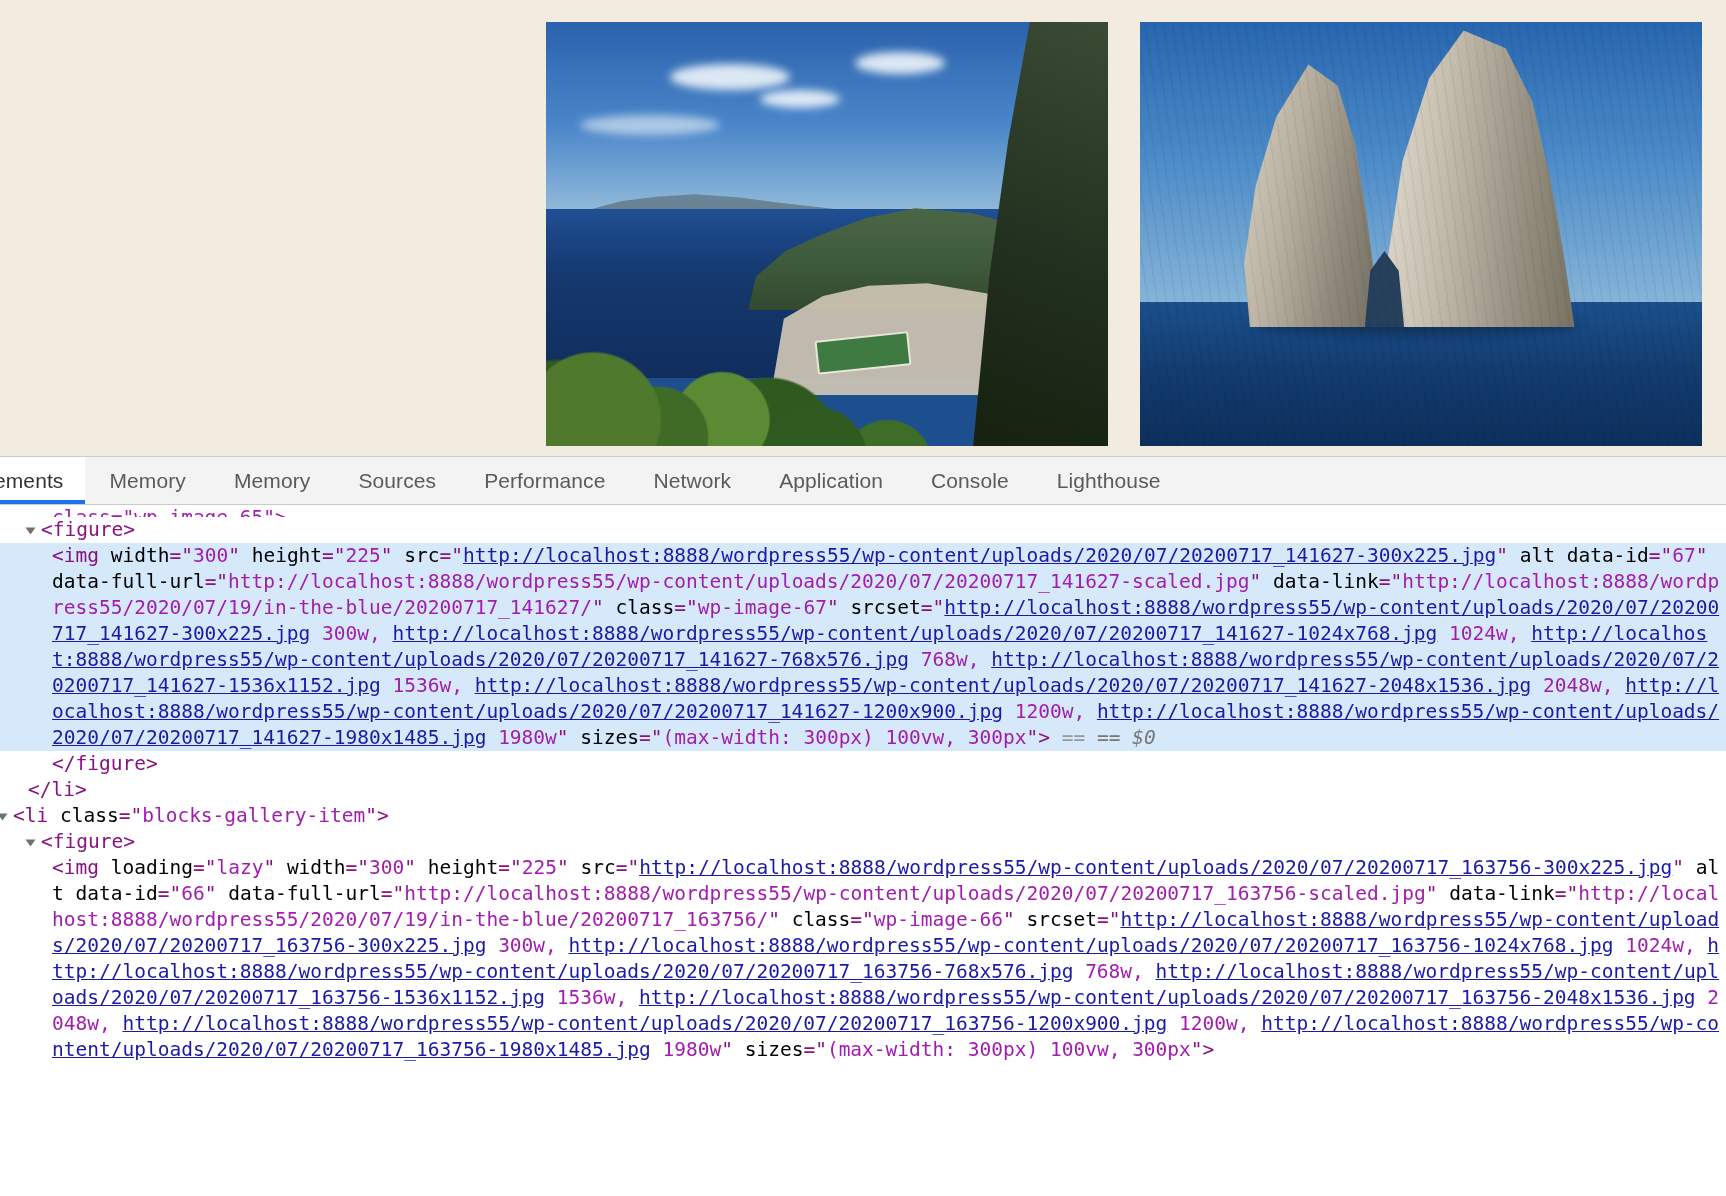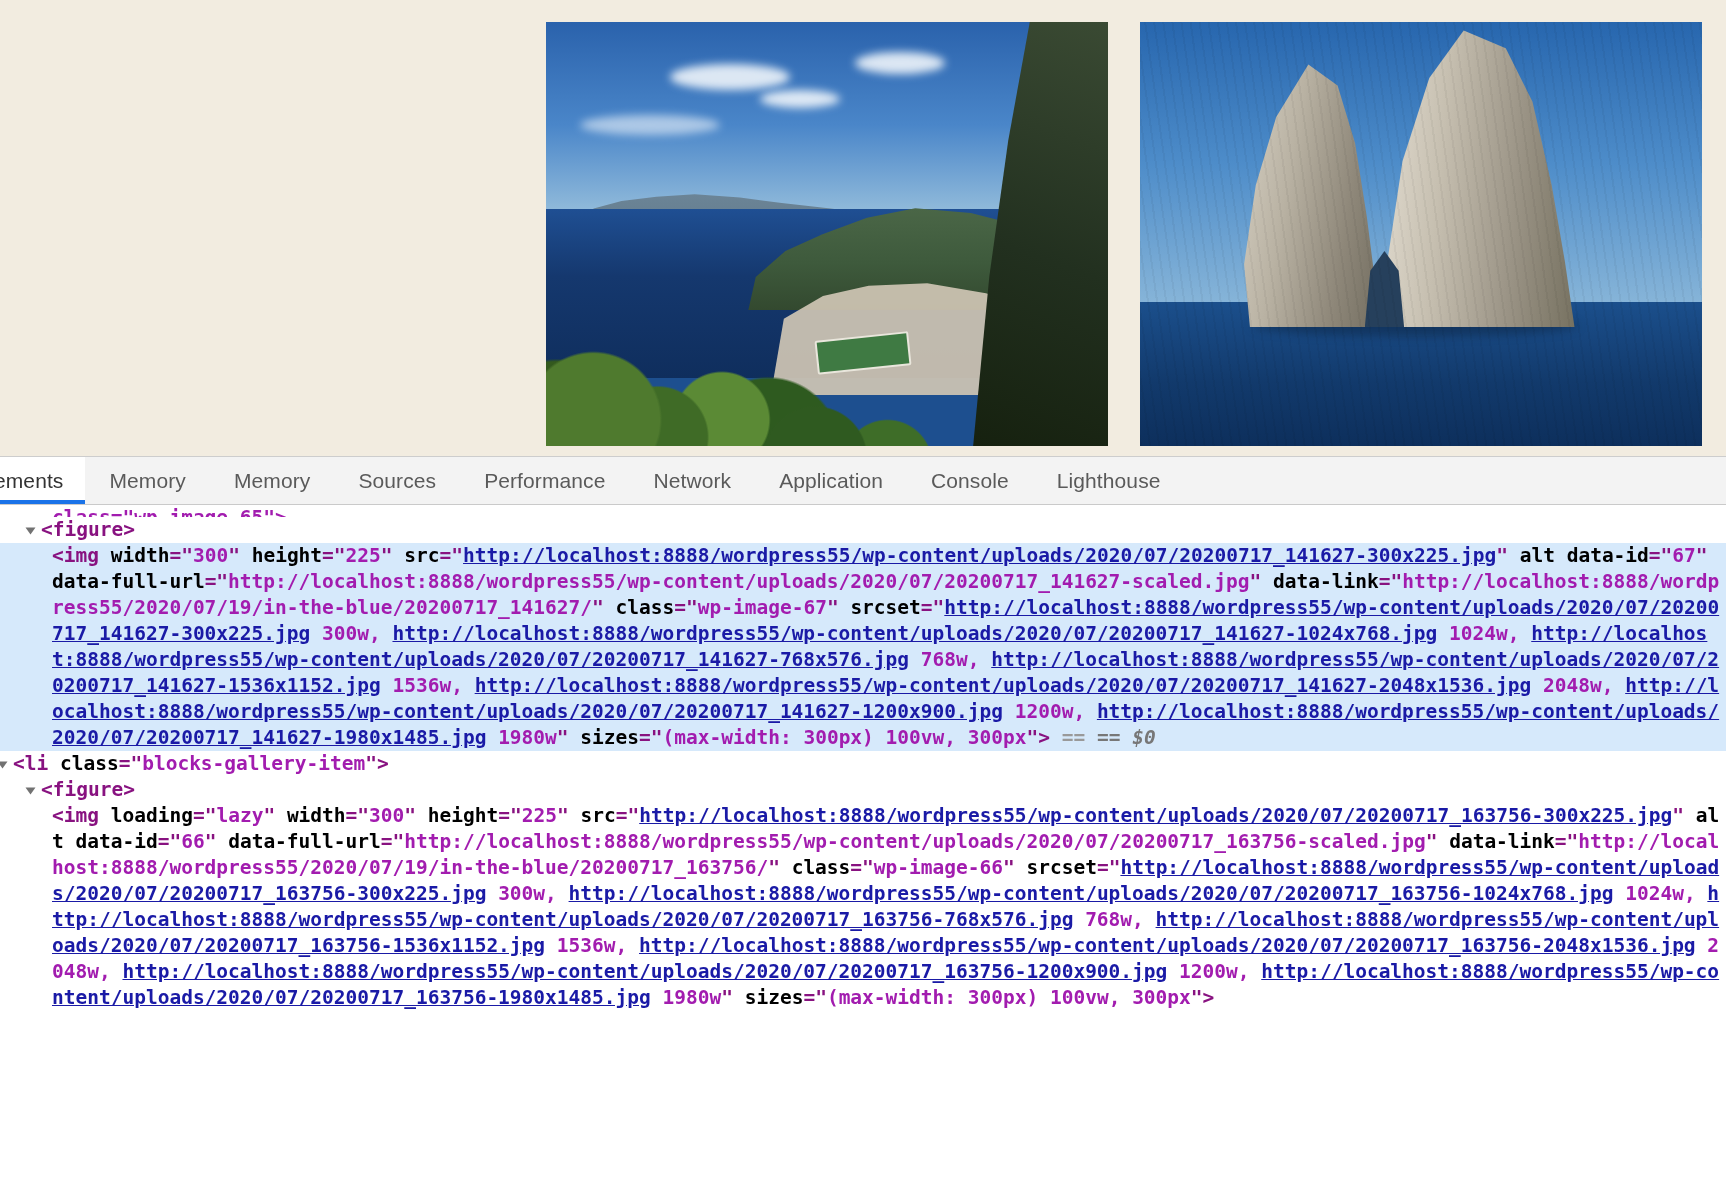--- a/index.html
+++ b/index.html
@@ -183,21 +183,20 @@
   
   .tree {
     position: relative;
     height: 692px;
     overflow: hidden;
     font-family: "DejaVu Sans Mono", "Liberation Mono", monospace;
     font-size: 19.5px;
     line-height: 26px;
     color: #222222;
     background: #ffffff;
-    font-weight: bold;
   }
   .clipped-row {
     height: 12px;
     overflow: hidden;
     padding-left: 52px;
     box-sizing: border-box;
   }
   .row {
     padding: 0 6px 0 0;
     white-space: pre-wrap;
@@ -300,21 +299,23 @@
     </div>
 
     <div class="tree">
 
       <div class="clipped-row"><span class="val">class="wp-image-65"&gt;</span></div>
 
       <div class="row indent1"><span class="twisty"></span><span class="tag">&lt;figure&gt;</span></div>
 
       <div class="row indent2 selected"><span class="punct">&lt;</span><span class="tag">img</span><span class="plain"> </span><span class="attr">width</span><span class="eq">="</span><span class="val">300</span><span class="eq">"</span><span class="plain"> </span><span class="attr">height</span><span class="eq">="</span><span class="val">225</span><span class="eq">"</span><span class="plain"> </span><span class="attr">src</span><span class="eq">="</span><span class="val-link">http://localhost:8888/wordpress55/wp-content/uploads/2020/07/20200717_141627-300x225.jpg</span><span class="eq">"</span><span class="plain"> </span><span class="attr">alt</span><span class="plain"> </span><span class="attr">data-id</span><span class="eq">="</span><span class="val">67</span><span class="eq">"</span><span class="plain"> </span><span class="attr">data-full-url</span><span class="eq">="</span><span class="val">http://localhost:8888/wordpress55/wp-content/uploads/2020/07/20200717_141627-scaled.jpg</span><span class="eq">"</span><span class="plain"> </span><span class="attr">data-link</span><span class="eq">="</span><span class="val">http://localhost:8888/wordpress55/2020/07/19/in-the-blue/20200717_141627/</span><span class="eq">"</span><span class="plain"> </span><span class="attr">class</span><span class="eq">="</span><span class="val">wp-image-67</span><span class="eq">"</span><span class="plain"> </span><span class="attr">srcset</span><span class="eq">="</span><span><span class="val-link">http://localhost:8888/wordpress55/wp-content/uploads/2020/07/20200717_141627-300x225.jpg</span><span class="val"> 300w, </span><span class="val-link">http://localhost:8888/wordpress55/wp-content/uploads/2020/07/20200717_141627-1024x768.jpg</span><span class="val"> 1024w, </span><span class="val-link">http://localhost:8888/wordpress55/wp-content/uploads/2020/07/20200717_141627-768x576.jpg</span><span class="val"> 768w, </span><span class="val-link">http://localhost:8888/wordpress55/wp-content/uploads/2020/07/20200717_141627-1536x1152.jpg</span><span class="val"> 1536w, </span><span class="val-link">http://localhost:8888/wordpress55/wp-content/uploads/2020/07/20200717_141627-2048x1536.jpg</span><span class="val"> 2048w, </span><span class="val-link">http://localhost:8888/wordpress55/wp-content/uploads/2020/07/20200717_141627-1200x900.jpg</span><span class="val"> 1200w, </span><span class="val-link">http://localhost:8888/wordpress55/wp-content/uploads/2020/07/20200717_141627-1980x1485.jpg</span><span class="val"> 1980w</span></span><span class="eq">"</span><span class="plain"> </span><span class="attr">sizes</span><span class="eq">="</span><span class="val">(max-width: 300px) 100vw, 300px</span><span class="eq">"</span><span class="punct">&gt;</span><span class="gray"> == </span><span class="sel-marker">== $0</span></div>
 
-
+      <div class="row indent2"><span class="tag">&lt;/figure&gt;</span></div>
+
+      <div class="row indent1"><span class="tag">&lt;/li&gt;</span></div>
 
       <div class="row"><span class="twisty"></span><span class="punct">&lt;</span><span class="tag">li</span><span class="plain"> </span><span class="attr">class</span><span class="eq">="</span><span class="val">blocks-gallery-item</span><span class="eq">"</span><span class="punct">&gt;</span></div>
 
       <div class="row indent1"><span class="twisty"></span><span class="tag">&lt;figure&gt;</span></div>
 
       <div class="row indent2"><span class="punct">&lt;</span><span class="tag">img</span><span class="plain"> </span><span class="attr">loading</span><span class="eq">="</span><span class="val">lazy</span><span class="eq">"</span><span class="plain"> </span><span class="attr">width</span><span class="eq">="</span><span class="val">300</span><span class="eq">"</span><span class="plain"> </span><span class="attr">height</span><span class="eq">="</span><span class="val">225</span><span class="eq">"</span><span class="plain"> </span><span class="attr">src</span><span class="eq">="</span><span class="val-link">http://localhost:8888/wordpress55/wp-content/uploads/2020/07/20200717_163756-300x225.jpg</span><span class="eq">"</span><span class="plain"> </span><span class="attr">alt</span><span class="plain"> </span><span class="attr">data-id</span><span class="eq">="</span><span class="val">66</span><span class="eq">"</span><span class="plain"> </span><span class="attr">data-full-url</span><span class="eq">="</span><span class="val">http://localhost:8888/wordpress55/wp-content/uploads/2020/07/20200717_163756-scaled.jpg</span><span class="eq">"</span><span class="plain"> </span><span class="attr">data-link</span><span class="eq">="</span><span class="val">http://localhost:8888/wordpress55/2020/07/19/in-the-blue/20200717_163756/</span><span class="eq">"</span><span class="plain"> </span><span class="attr">class</span><span class="eq">="</span><span class="val">wp-image-66</span><span class="eq">"</span><span class="plain"> </span><span class="attr">srcset</span><span class="eq">="</span><span><span class="val-link">http://localhost:8888/wordpress55/wp-content/uploads/2020/07/20200717_163756-300x225.jpg</span><span class="val"> 300w, </span><span class="val-link">http://localhost:8888/wordpress55/wp-content/uploads/2020/07/20200717_163756-1024x768.jpg</span><span class="val"> 1024w, </span><span class="val-link">http://localhost:8888/wordpress55/wp-content/uploads/2020/07/20200717_163756-768x576.jpg</span><span class="val"> 768w, </span><span class="val-link">http://localhost:8888/wordpress55/wp-content/uploads/2020/07/20200717_163756-1536x1152.jpg</span><span class="val"> 1536w, </span><span class="val-link">http://localhost:8888/wordpress55/wp-content/uploads/2020/07/20200717_163756-2048x1536.jpg</span><span class="val"> 2048w, </span><span class="val-link">http://localhost:8888/wordpress55/wp-content/uploads/2020/07/20200717_163756-1200x900.jpg</span><span class="val"> 1200w, </span><span class="val-link">http://localhost:8888/wordpress55/wp-content/uploads/2020/07/20200717_163756-1980x1485.jpg</span><span class="val"> 1980w</span></span><span class="eq">"</span><span class="plain"> </span><span class="attr">sizes</span><span class="eq">="</span><span class="val">(max-width: 300px) 100vw, 300px</span><span class="eq">"</span><span class="punct">&gt;</span></div>
 
     </div>
   </div>
 </div>

